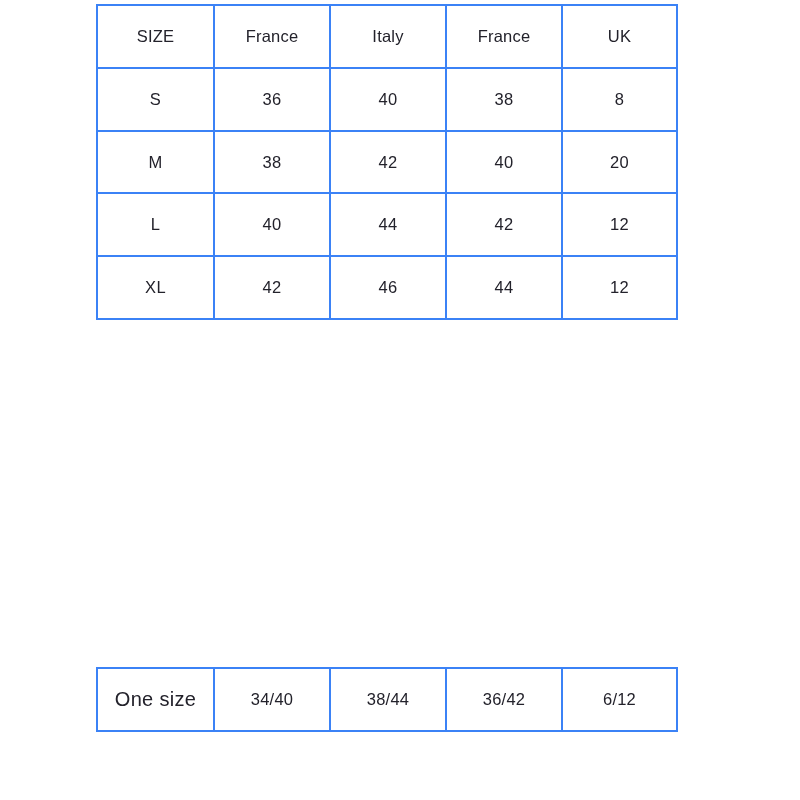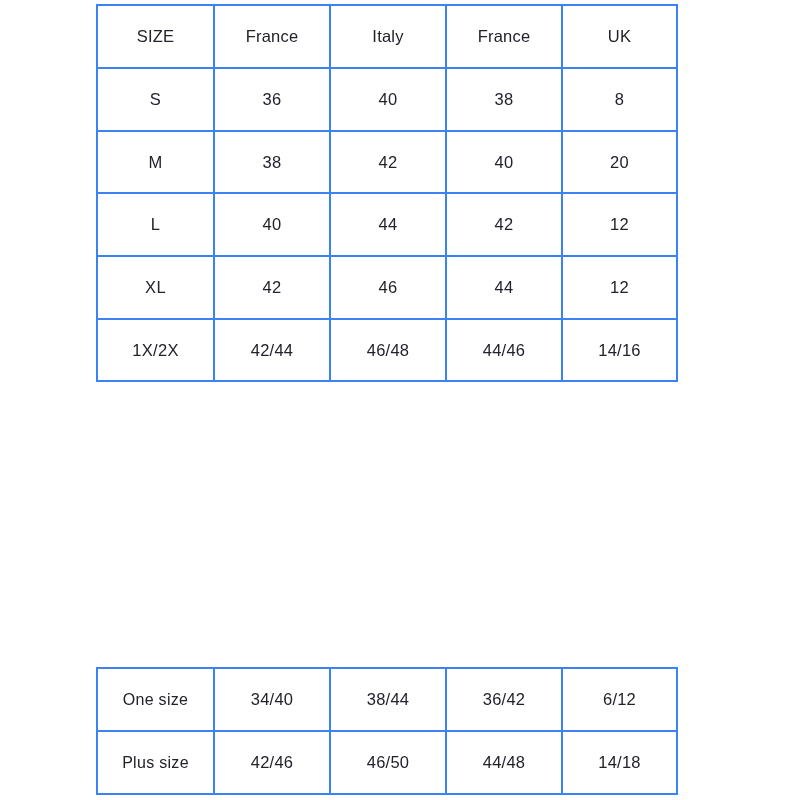--- a/index.html
+++ b/index.html
@@ -61,21 +61,21 @@
     font-size: 16.5px;
     letter-spacing: 0.2px;
     color: #1d1c24;
   }
   .val {
     font-size: 16.5px;
     color: #2d2c35;
     letter-spacing: 0.2px;
   }
   table.secondary-chart tr { height: 63px; }
-  .lbl.wide { font-size: 16px; }
+  .lbl.wide { font-size: 20px; }
 </style>
 </head>
 <body>
 
 <div class="page">
 
   <div class="table-wrap main">
     <table class="size-chart main-chart">
       <colgroup>
         <col class="c0">
@@ -115,27 +115,20 @@
           <td class="val">42</td>
           <td class="val">12</td>
         </tr>
         <tr>
           <td class="lbl">XL</td>
           <td class="val">42</td>
           <td class="val">46</td>
           <td class="val">44</td>
           <td class="val">12</td>
         </tr>
-        <tr>
-          <td class="lbl">1X/2X</td>
-          <td class="val">42/44</td>
-          <td class="val">46/48</td>
-          <td class="val">44/46</td>
-          <td class="val">14/16</td>
-        </tr>
       </tbody>
     </table>
   </div>
 
   <div class="table-wrap secondary">
     <table class="size-chart secondary-chart">
       <colgroup>
         <col class="c0">
           <col class="c1">
           <col class="c2">
@@ -143,24 +136,17 @@
           <col class="c4">
       </colgroup>
       <tbody>
         <tr>
           <td class="lbl wide">One size</td>
           <td class="val">34/40</td>
           <td class="val">38/44</td>
           <td class="val">36/42</td>
           <td class="val">6/12</td>
         </tr>
-        <tr>
-          <td class="lbl wide">Plus size</td>
-          <td class="val">42/46</td>
-          <td class="val">46/50</td>
-          <td class="val">44/48</td>
-          <td class="val">14/18</td>
-        </tr>
       </tbody>
     </table>
   </div>
 
 </div>
 
 </body></html>

